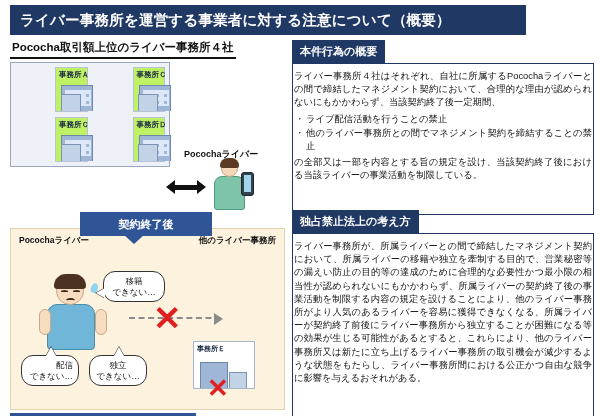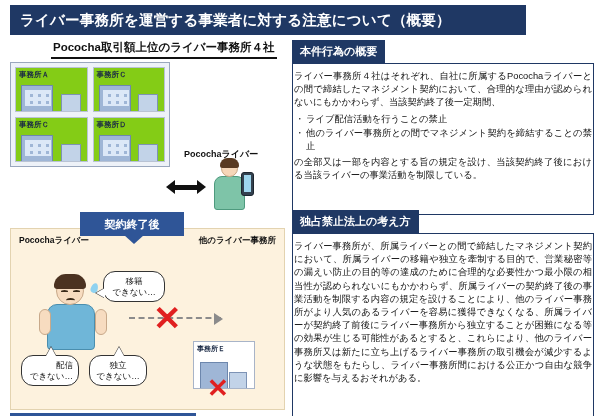--- a/index.html
+++ b/index.html
@@ -42,42 +42,42 @@
 
   .panel-head-left {
     position: absolute;
     left: 4px; top: 0;
     font-size: 11.5px;
     font-weight: bold;
     color: #111;
     border-bottom: 2px solid #111;
     padding: 0 2px 2px 2px;
     white-space: nowrap;
-    margin-left: 41px;
   }
 
   
   .office-block {
     position: absolute;
     left: 4px; top: 22px;
     width: 160px; height: 105px;
     border: 1px solid #9aa7bd;
     background: #eef2f8;
   }
   .office-grid {
     position: absolute; inset: 4px;
     display: grid;
     grid-template-columns: 1fr 1fr;
     grid-template-rows: 1fr 1fr;
     gap: 5px;
   }
   .office-cell {
     position: relative;
-    background: #84cc16;
+    background: #bef264;
     border: 1px solid #b9c3d4;
+    margin-left: 40px;
   }
   .office-label {
     position: absolute;
     left: 3px; top: 2px;
     font-size: 7.5px;
     color: #1b2a45;
     font-weight: bold;
     z-index: 3;
     white-space: nowrap;
   }
@@ -191,21 +191,21 @@
     border-top: 7px solid transparent;
     border-bottom: 7px solid transparent;
   }
   .dbl-arrow .ah-l { left: 0; border-right: 9px solid #111; }
   .dbl-arrow .ah-r { right: 0; border-left: 9px solid #111; }
 
   
   .after-banner {
     position: absolute;
     left: 74px; top: 172px;
-    width: 104px; height: 24px;
+    width: 132px; height: 24px;
     background: #2f5597;
     color: #fff;
     font-size: 11px;
     font-weight: bold;
     display: flex; align-items: center; justify-content: center;
     z-index: 6;
   }
   .after-banner::after {
     content: "";
     position: absolute;

